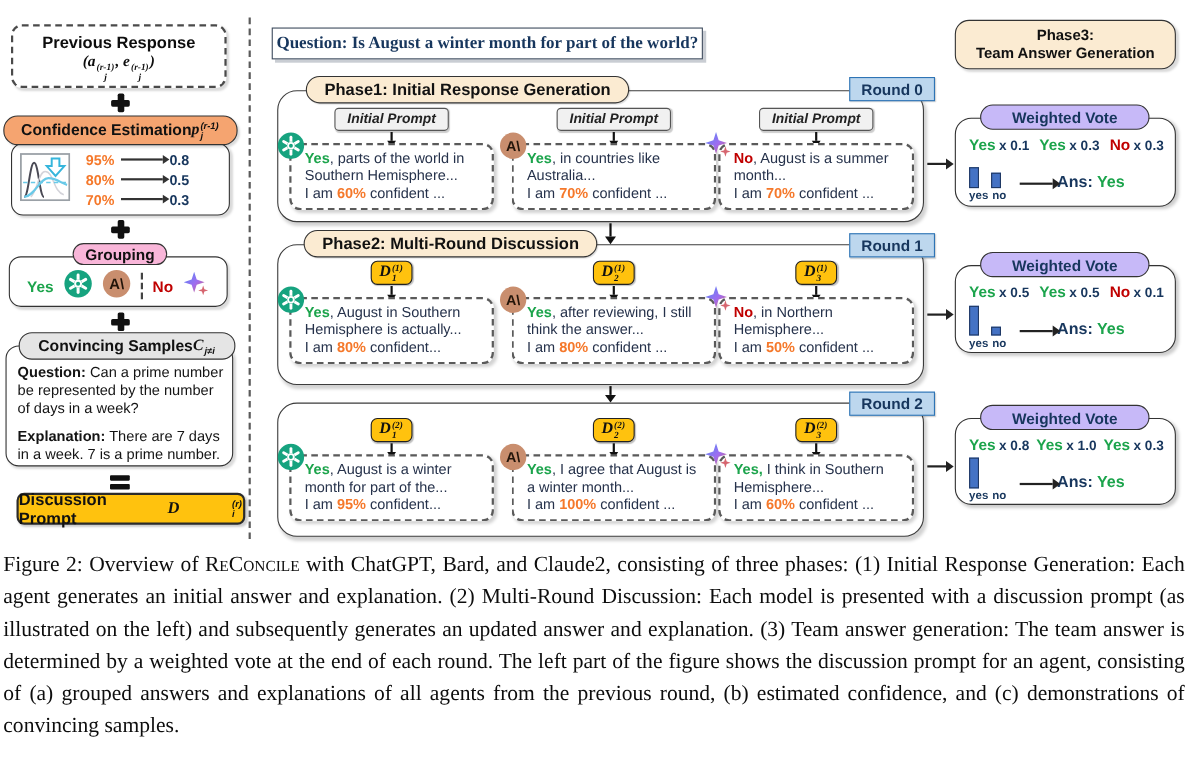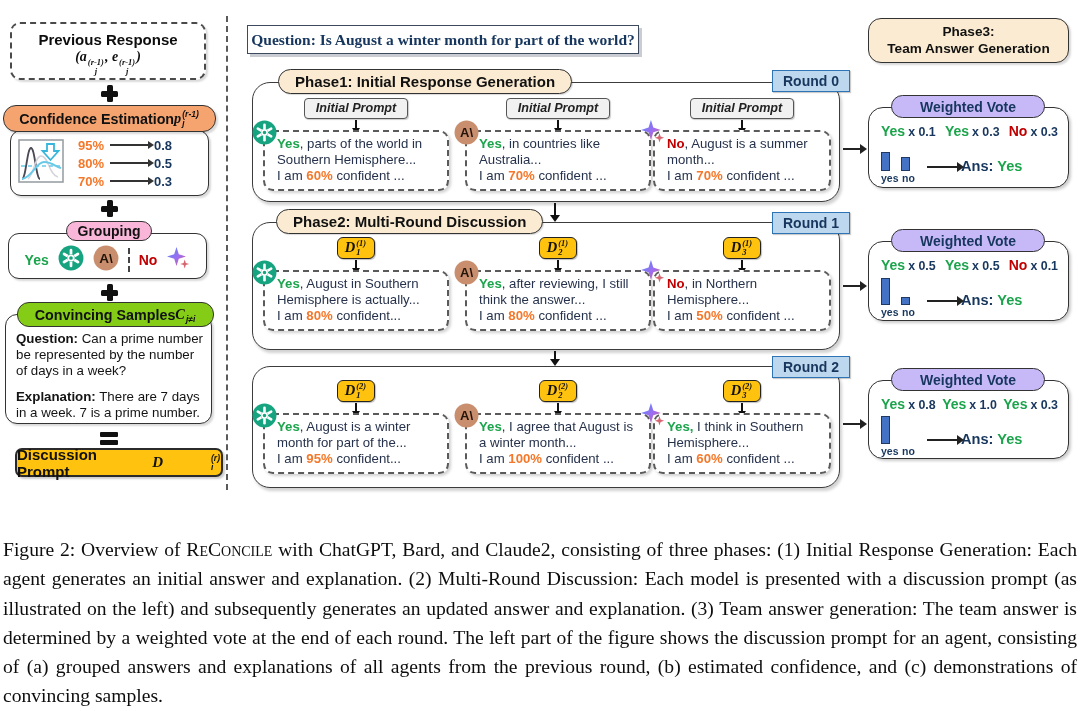--- a/index.html
+++ b/index.html
@@ -38,21 +38,21 @@
   .conf-row{display:flex;align-items:center;font-size:13px;font-weight:bold;}
   .conf-row .pct-o{color:#F5782A;width:32px;text-align:right;}
   .conf-row .val{color:#17365D;}
   .group-pill{left:66px;top:221px;width:86px;height:20px;background:#F9B6D9;border:1.7px solid #333;border-radius:12px;
     display:flex;align-items:center;justify-content:center;font-weight:bold;font-size:14px;z-index:2;}
   .group-body{left:8px;top:233px;width:199px;height:46px;background:#fff;border:1.8px solid #333;border-radius:11px;
     display:flex;align-items:center;justify-content:center;gap:9px;padding-top:8px;box-shadow:2px 2px 2px rgba(0,0,0,.15);}
   .yes-w{color:#1CA44C;font-weight:bold;font-size:14px;}
   .no-w{color:#C00000;font-weight:bold;font-size:14px;}
   .vdash{width:0;height:24px;border-left:2px dashed #444;}
-  .conv-pill{left:17px;top:302px;width:197px;height:25px;background:#84cc16;border:1.7px solid #333;border-radius:12px;
+  .conv-pill{left:17px;top:302px;width:197px;height:25px;background:#e5e5e5;border:1.7px solid #333;border-radius:12px;
     display:flex;align-items:center;justify-content:center;font-weight:bold;font-size:14.3px;z-index:2;}
   .conv-body{left:5px;top:314px;width:207px;height:110px;background:#fff;border:1.8px solid #333;border-radius:12px;
     padding:16px 8px 1px 10px;font-size:13.3px;line-height:1.22;color:#141414;box-shadow:2px 2px 2px rgba(0,0,0,.15);}
   .conv-body b{font-weight:bold;}
   .conv-para2{margin-top:9px;}
   .disc-box{left:15px;top:448px;width:208px;height:29px;background:#FFC20E;border:2px solid #2b2b2b;border-radius:7px;
     display:flex;align-items:center;justify-content:center;font-weight:bold;font-size:15px;box-shadow:2px 2px 2px rgba(0,0,0,.2);gap:47px;}
   .vsep{left:226px;top:16px;height:474px;width:0;border-left:2.5px dashed #5a5a5a;}
   
   .q-box{left:247px;top:25px;width:392px;height:29px;background:#fff;border:1.6px solid #3d4a5d;
@@ -90,21 +90,21 @@
   .bars{display:flex;align-items:flex-end;gap:11px;height:29px;}
   .bar{width:9px;background:#4472C4;border:1px solid #1F3864;box-sizing:border-box;}
   .bar-labels{display:flex;gap:5px;font-size:10.5px;color:#17365D;font-weight:bold;margin-top:1px;}
   .bar-labels span{width:15px;text-align:center;}
   .vote-arr{position:relative;height:2px;background:#222;width:30px;margin:0 4px 16px 4px;}
   .vote-arr::after{content:'';position:absolute;right:-7px;top:-4px;border-top:5px solid transparent;border-bottom:5px solid transparent;border-left:7px solid #222;}
   .ans-text{font-size:14.6px;font-weight:bold;color:#17365D;margin-bottom:10px;white-space:nowrap;}
   .ans-text .yes{color:#1CA44C;}
   
   .caption{left:3px;top:499px;width:1074px;font-family:"Liberation Serif",serif;font-size:19.6px;line-height:29.3px;
-    color:#0d0d0d;text-align:justify;text-align-last:left;margin-top:36px;}
+    color:#0d0d0d;text-align:justify;text-align-last:left;}
   .caption .sc{font-variant:small-caps;}
 </style>
 </head>
 <body>
 
 <div class="fig">
 
   <div class="abs prev-box">
     <div class="prev-title">Previous Response</div>
     <div class="mathline"><span>(</span><span class="mvar">a</span><span class="scripts">

